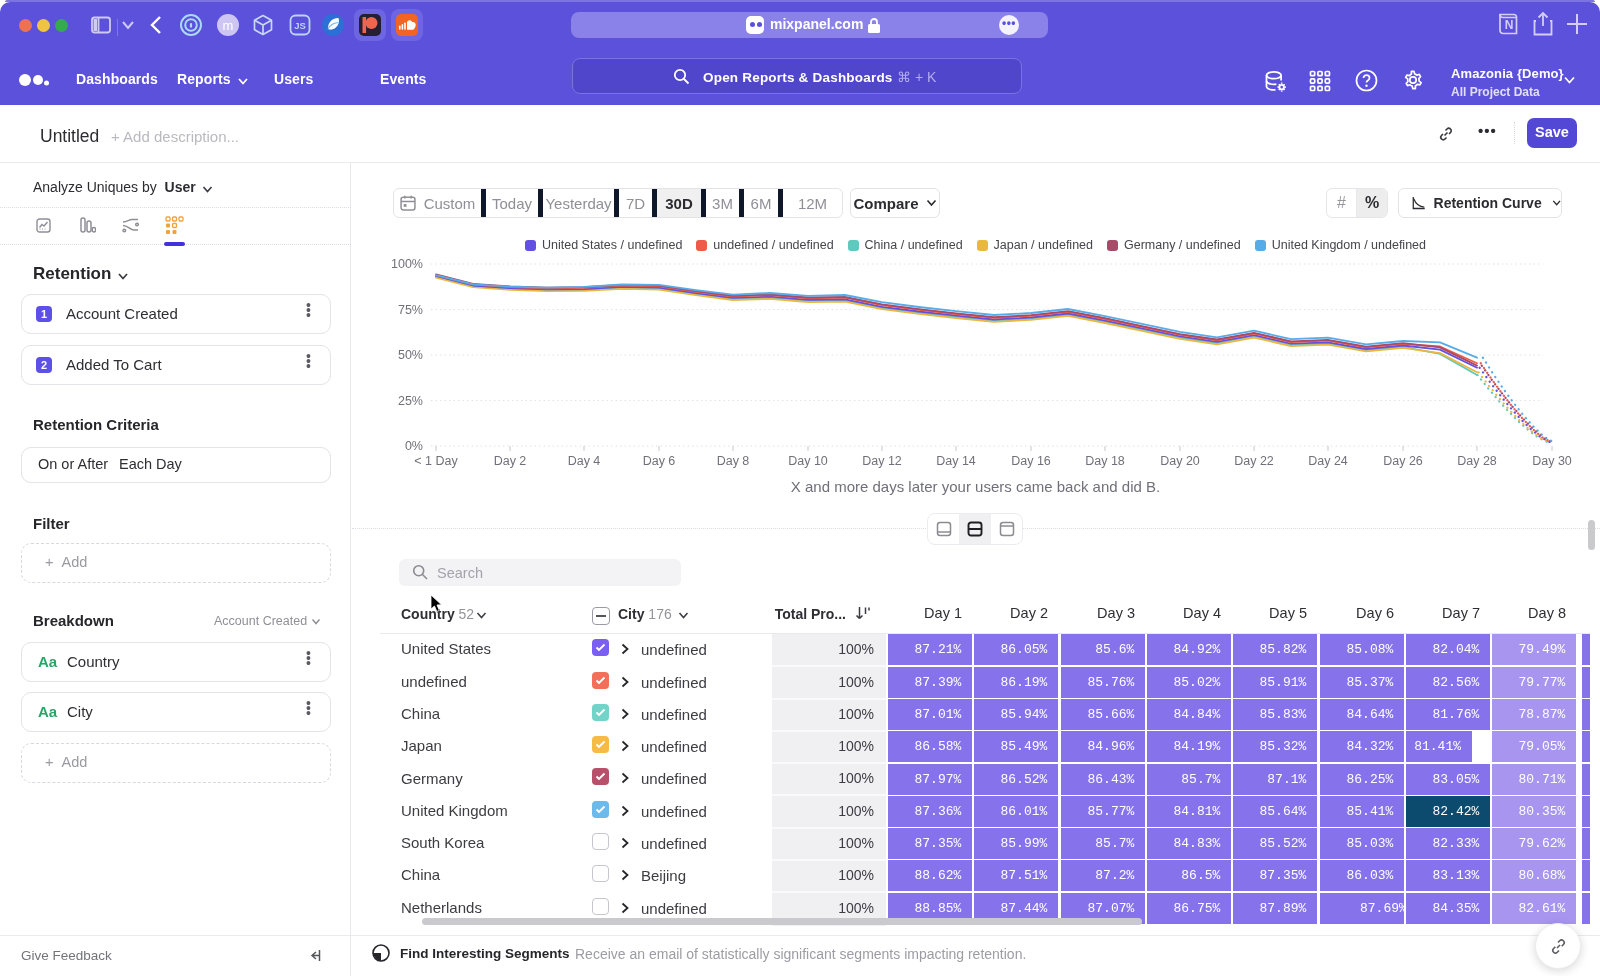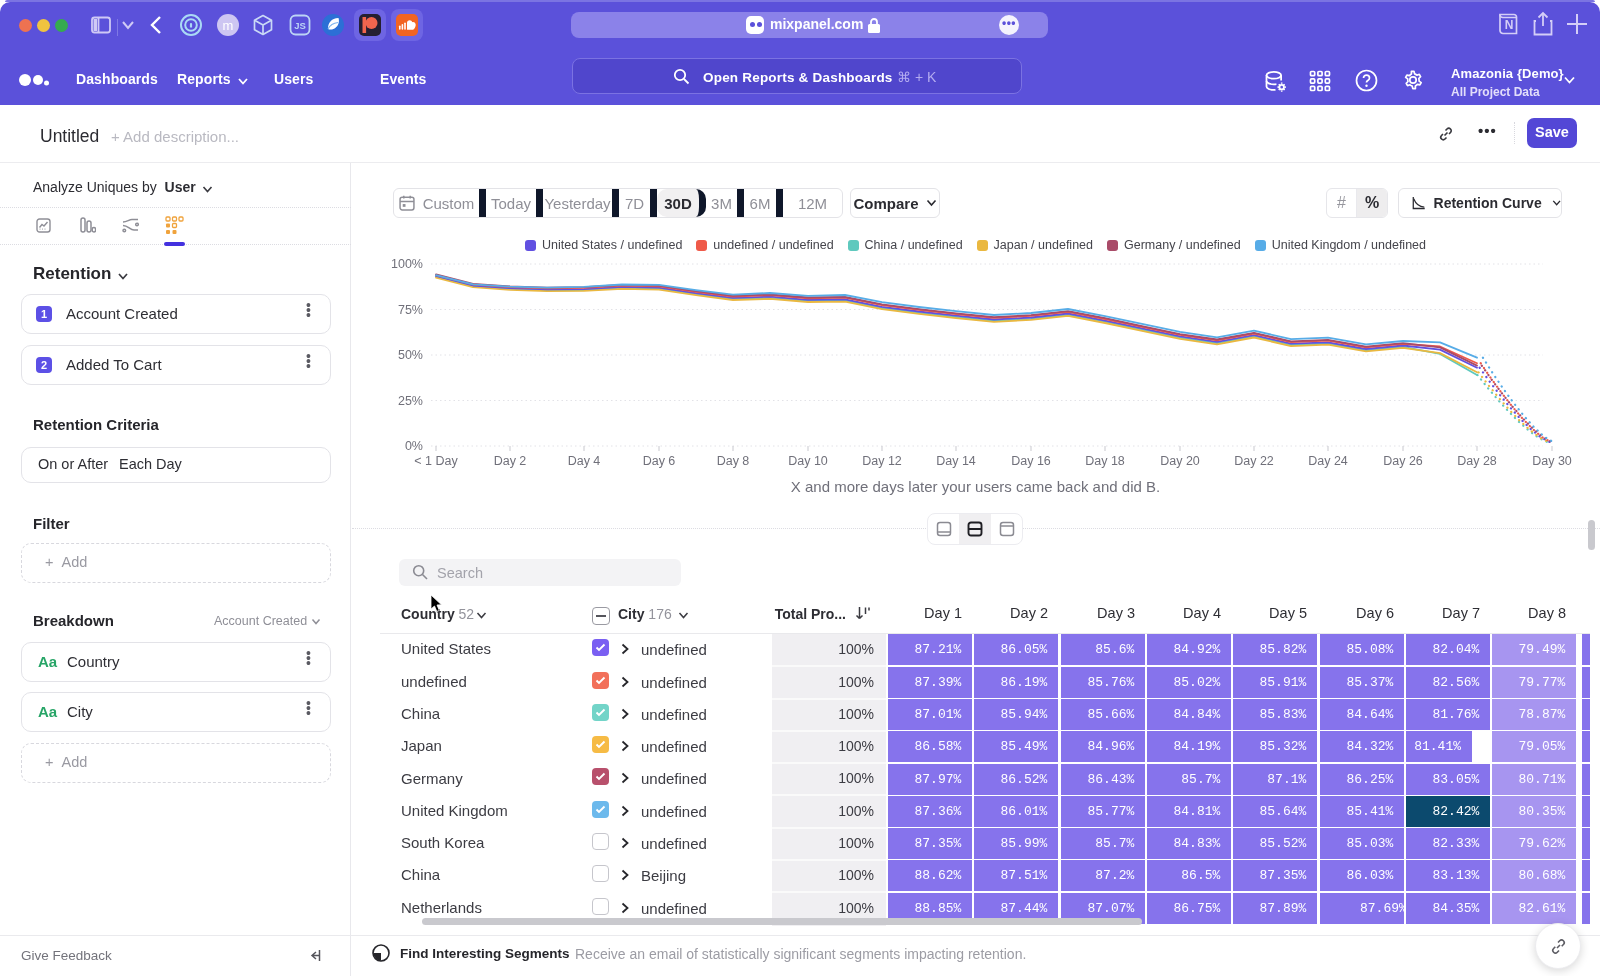--- a/index.html
+++ b/index.html
@@ -12,21 +12,21 @@
 .cicon { position:absolute; top:11px; }
 .navtxt { position:absolute; top:69px; color:#fff; font-size:14px; font-weight:700; letter-spacing:.1px; }
 .urlpill { position:absolute; left:571px; top:10px; width:477px; height:26px; background:#8b82e9; border-radius:8px; }
 .bigsearch { position:absolute; left:572px; top:56px; width:450px; height:36px; background:#5046cc; border:1px solid #766cdf; border-radius:8px; }
 .hdr { position:absolute; left:0; top:103px; width:1600px; height:58px; background:#fff; border-bottom:1px solid #ececef; }
 .sidebar { position:absolute; left:0; top:161px; width:351px; height:772px; background:#fff; border-right:1px solid #e8e8ec; }
 .card { position:absolute; left:21px; width:310px; background:#fff; border:1px solid #e3e3e8; border-radius:10px; }
 .dots3v { color:#5a5a62; font-size:14px; letter-spacing:0; line-height:5px; }
 .shead { color:#26262b; font-weight:700; font-size:15px; }
 .main { position:absolute; left:352px; top:161px; width:1248px; height:772px; background:#fff; }
-.seg { color:#8f8f97; font-size:15px; display:flex; align-items:center; justify-content:center; height:100%; border-right:7px solid #0f172a; padding:0 13px; }
+.seg { color:#8f8f97; font-size:15px; display:flex; align-items:center; justify-content:center; height:100%; border-right:5px solid #0f172a; padding:0 13px; }
 .cell { position:absolute; height:31px; background:#8673ec; color:#fff; font-family:"Liberation Mono", monospace; font-size:13px; text-align:right; line-height:31px; padding-right:11px; }
 .cb { position:absolute; width:17px; height:17px; border-radius:4px; }
 .rowlabel { position:absolute; left:21px; color:#3c3c43; font-size:15px; }
 .footer { position:absolute; left:0; top:933px; width:1600px; height:41px; background:#fff; border-top:1px solid #eaeaed; }
 svg text { font-family:"Liberation Sans", sans-serif; }
 </style>
 </head>
 <body>
 <div id="app">
 <div class="abs" style="left:5px; top:0; width:1590px; height:2px; background:#7b74e2; border-radius:2px 2px 0 0;"></div>
@@ -248,21 +248,21 @@
     <div class="seg" style="width:92px; gap:8px;"><svg style="flex:0 0 auto;" width="16" height="16" viewBox="0 0 15 15" fill="none" stroke="#8f8f97" stroke-width="1.4">
             <rect x="1" y="2" width="13" height="12" rx="2"></rect>
             <line x1="1" y1="6" x2="14" y2="6"></line>
             <line x1="4.5" y1="0.8" x2="4.5" y2="3.2"></line>
             <line x1="10.5" y1="0.8" x2="10.5" y2="3.2"></line>
             <rect x="3.5" y="8.5" width="2.6" height="2.6" fill="#8f8f97" stroke="none"></rect>
           </svg>Custom</div>
     <div class="seg" style="width:57px;">Today</div>
     <div class="seg" style="width:76px;">Yesterday</div>
     <div class="seg" style="width:38px;">7D</div>
-    <div class="seg" style="width:49px; background:#f1f0f1; color:#2b2b31; font-weight:700;border-radius:10px;">30D</div>
+    <div class="seg" style="width:49px; background:#f1f0f1; color:#2b2b31; font-weight:700;">30D</div>
     <div class="seg" style="width:38px;">3M</div>
     <div class="seg" style="width:39px;">6M</div>
     <div class="seg" style="width:59px; border-right:none;">12M</div>
   </div>
   <div class="abs" style="left:850px; top:186px; width:90px; height:30px; border:1px solid #e3e3e7; border-radius:6px; background:#fff; color:#2b2b31; font-size:15px; font-weight:600; display:flex; align-items:center; justify-content:center; gap:7px;">
         <span style="font-weight:600;">Compare</span> 
         <svg width="11" height="8" viewBox="0 0 11 8" fill="none" stroke="#2b2b31" stroke-width="1.6">
           <path d="M1.5 1.5 L5.5 6 L9.5 1.5"></path>
         </svg>
       </div>

